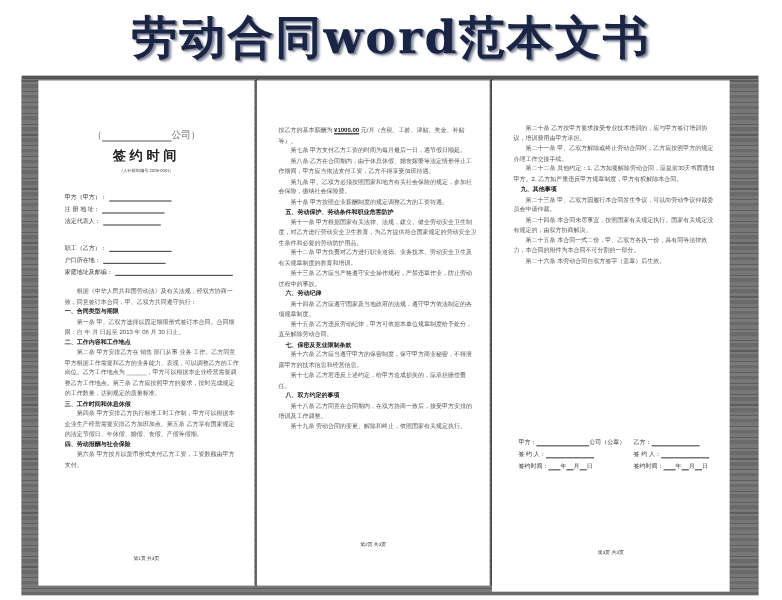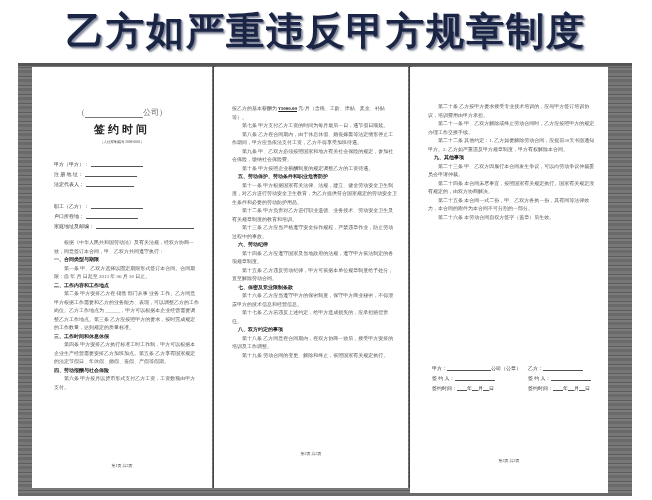--- a/index.html
+++ b/index.html
@@ -2,42 +2,42 @@
 <html><head>
 <meta charset="utf-8">
 <style>
   html,body{margin:0;padding:0;background:#fff;}
   body{width:652px;height:500px;position:relative;overflow:hidden;font-family:"DejaVu Serif",serif;}
   .title{position:absolute;left:0;top:6px;width:652px;text-align:center;font-size:38px;font-weight:bold;color:#1a2444;letter-spacing:2px;
     text-shadow:2px 2px 2px #8a8fa0, 1px 1px 0 #3b4460;font-family:"DejaVu Serif",serif;}
   .title-rule{position:absolute;left:18px;top:63px;width:614px;height:3px;background:#555;}
   .frame{position:absolute;left:18px;top:66px;width:614px;height:430px;background:#6f6f6f;
     background-image:repeating-linear-gradient(0deg,#6a6a6a 0,#6a6a6a 3px,#7b7b7b 3px,#7b7b7b 5px,#5d5d5d 5px,#5d5d5d 6px,#777 6px,#777 9px);}
-  .page{position:absolute;background:#fff;overflow:hidden;font-family:Liberation Serif, serif;color:#333;}
+  .page{position:absolute;background:#fff;overflow:hidden;font-family:Liberation Sans, sans-serif;color:#333;}
   .p1{left:14px;top:1px;width:180px;height:421px;}
   .p2{left:196px;top:1px;width:194px;height:421px;}
   .p3{left:392px;top:1px;width:198px;height:426px;}
   .sep{position:absolute;top:0;width:2px;height:422px;background:#444;}
   .bold{font-weight:bold;color:#222;}
   .co{position:absolute;left:0;width:100%;top:40px;text-align:center;font-size:8px;color:#666;}
   .co .blank{display:inline-block;width:58px;border-bottom:1px solid #777;height:8px;vertical-align:bottom;}
   .doc-title{position:absolute;left:0;width:100%;top:55px;text-align:center;font-size:11px;font-weight:bold;color:#222;letter-spacing:3px;}
   .doc-sub{position:absolute;left:0;width:100%;top:73px;text-align:center;font-size:3.5px;color:#444;}
   .field{position:absolute;left:22px;font-size:5px;color:#333;}
   .field .u{display:inline-block;border-bottom:1px solid #555;height:5px;vertical-align:bottom;margin-left:2px;}
   .para{position:absolute;left:22px;right:12px;font-size:5px;line-height:8.5px;color:#555;word-break:break-all;}
   .para p{margin:0;}
   .pn{position:absolute;left:0;width:100%;text-align:center;font-size:4px;color:#333;}
   .sig{position:absolute;font-size:5px;color:#333;}
   .sig .u{display:inline-block;border-bottom:1px solid #555;height:5px;vertical-align:bottom;}
 </style>
 </head>
 <body>
 
-<div class="title">乙方如严重违反甲方规章制度</div>
+<div class="title">劳动合同word范本文书</div>
 <div class="title-rule"></div>
 
 <div class="frame">
 
   <div class="page p1">
     <div class="co">
       <span>（</span><span class="blank"></span><span>公司）</span>
     </div>
     <div class="doc-title">签约时间</div>
     <div class="doc-sub">（人社部制编号 2008-0001）</div>

